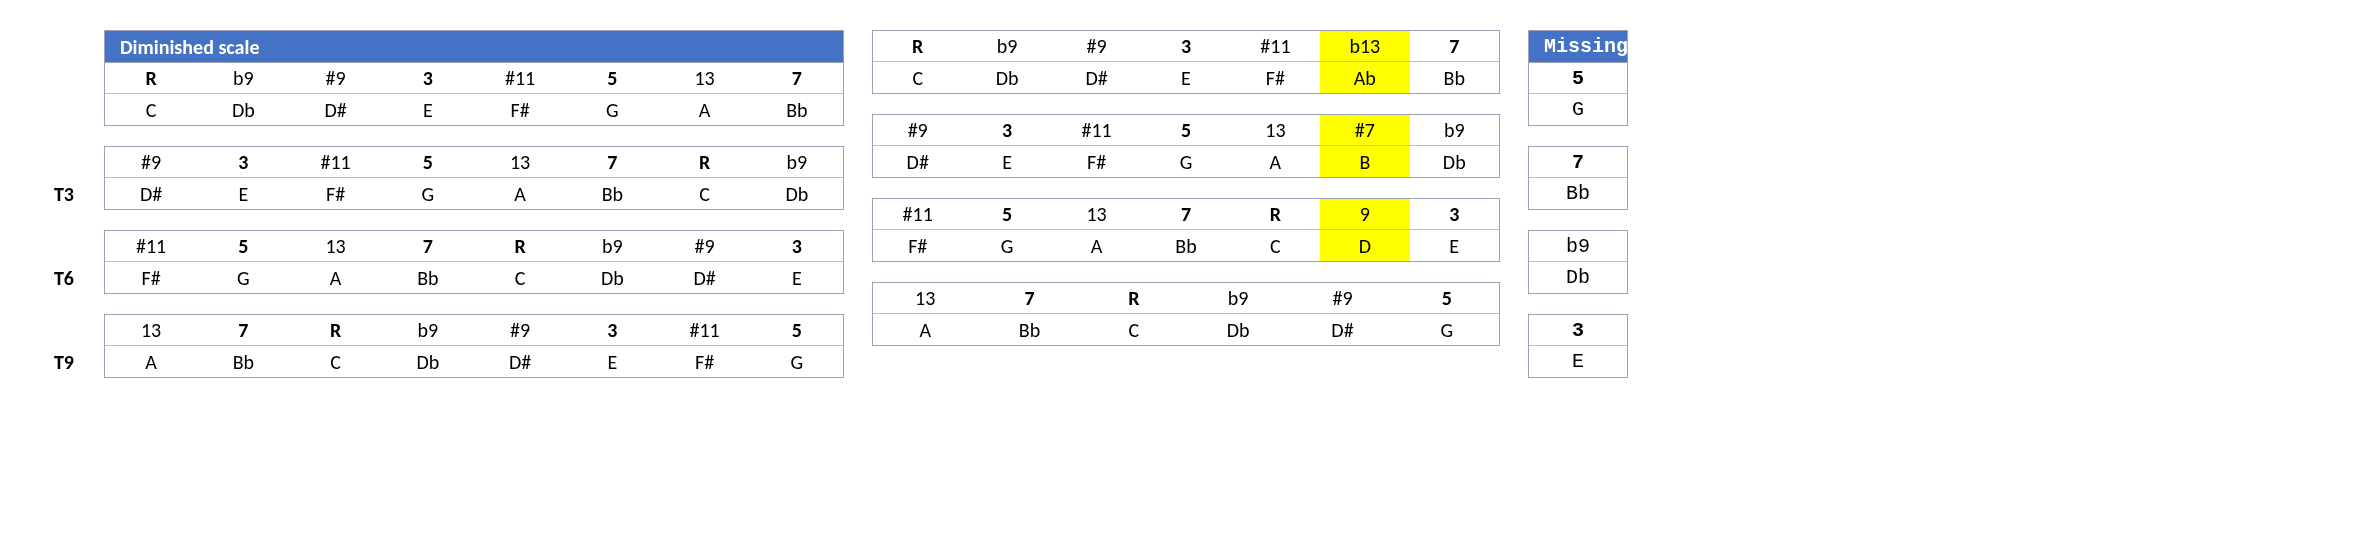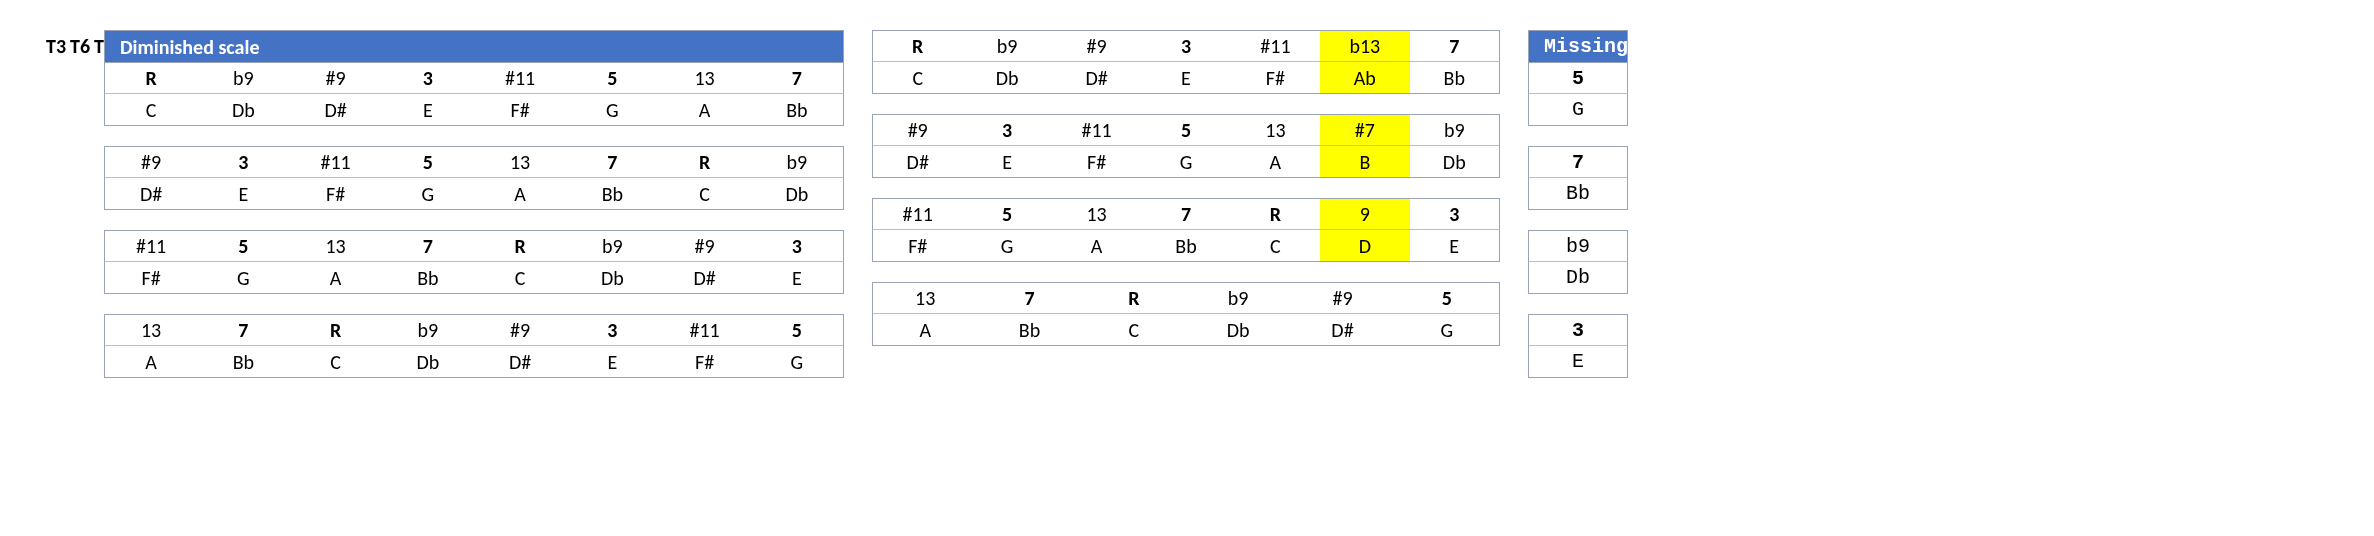--- a/index.html
+++ b/index.html
@@ -13,21 +13,21 @@
     padding: 30px 40px;
     font-size: 20px;
   }
   .sheet {
     display: flex;
     gap: 28px;
     align-items: flex-start;
   }
   .row-labels {
     display: flex;
-    flex-direction: row;
+    flex-direction: column;
     width: 36px;
     flex: none;
   }
   .row-label {
     height: 32px;
     display: flex;
     align-items: center;
     justify-content: flex-end;
     font-weight: 700;
     padding-right: 2px;

